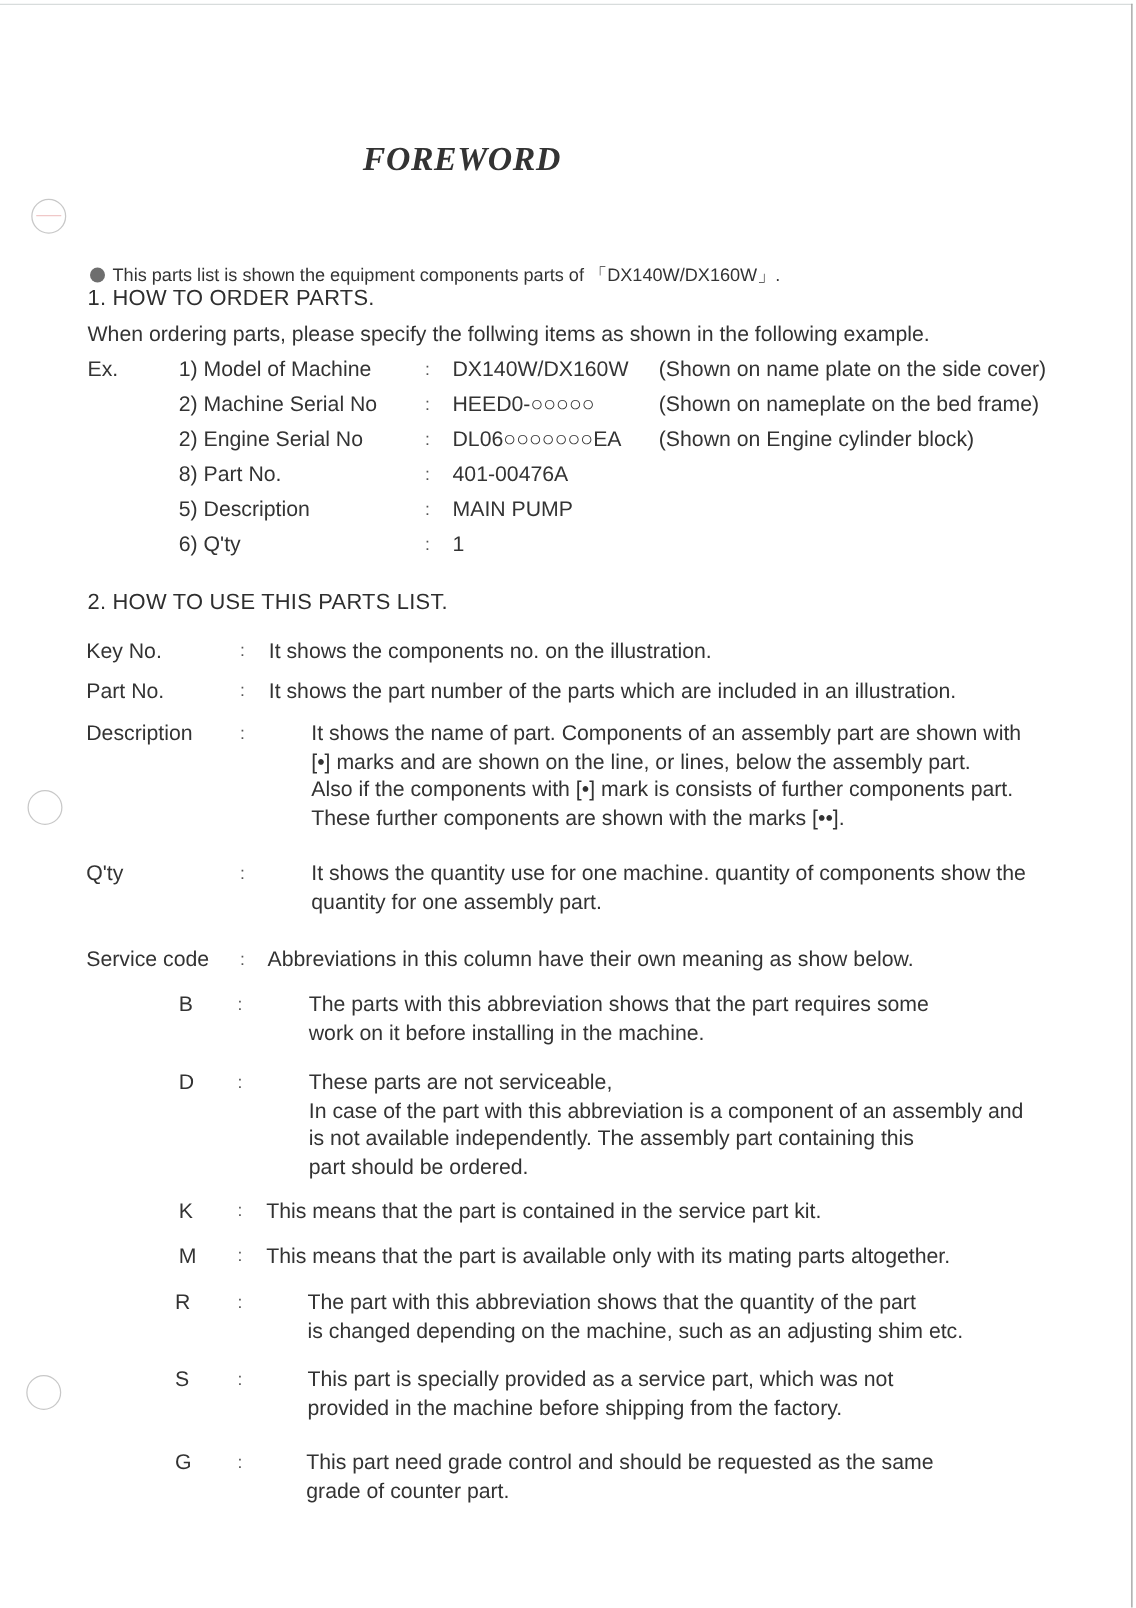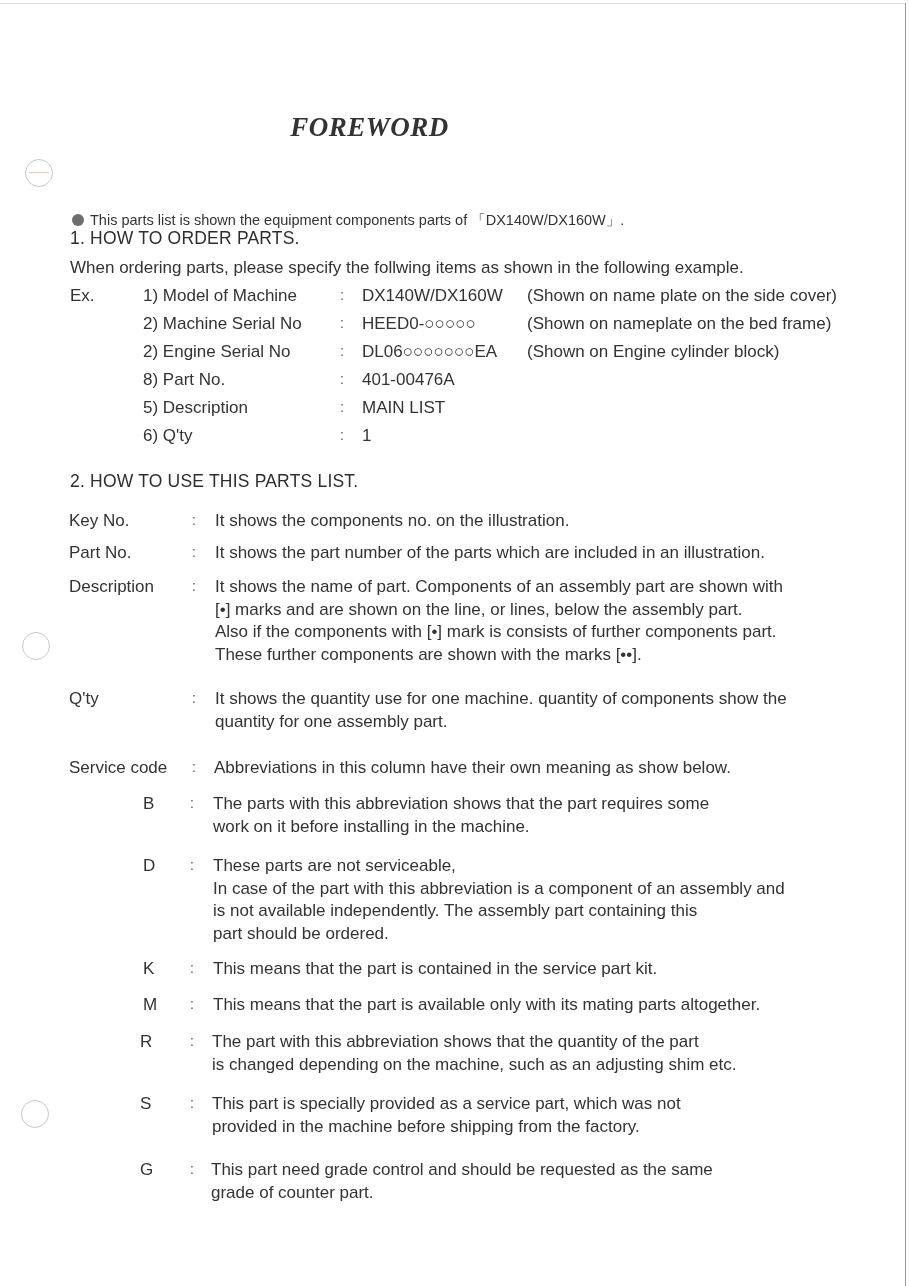--- a/index.html
+++ b/index.html
@@ -19,21 +19,21 @@
   .title {
     position: absolute; left: 0; width: 739px; top: 112px; text-align: center;
     font-family: Liberation Serif, serif;
     font-style: italic; font-weight: bold; font-size: 27px; color: #333; letter-spacing: 0.5px;
   }
   .intro { position: absolute; left: 72px; top: 191px; font-size: 14.5px; color: #333; margin-top: 20px; }
   .bullet { display: inline-block; width: 12px; height: 12px; border-radius: 50%; background: #6e6e6e; vertical-align: -1px; margin-right: 6px; }
   .h-section { position: absolute; left: 70px; font-size: 17.5px; color: #2e2e2e; letter-spacing: 0.2px; }
   .txt { position: absolute; font-size: 17px; color: #333; white-space: nowrap; line-height: 22.5px; }
   .colon { position: absolute; font-size: 14px; color: #555; }
-  .ml { white-space: pre-line; }
+  .ml { white-space: pre-line; margin-left: 34px; }
 </style>
 </head>
 <body>
 
 <div class="page-border-top"></div>
 <div class="page-border-right"></div>
 <div class="hole h1"></div>
 <div class="hole h2"></div>
 <div class="hole h3"></div>
 
@@ -62,21 +62,21 @@
   <div class="colon" style="left:340px; top:343px">:</div>
   <div class="txt" style="left:362px; top:341px">DL06○○○○○○○EA</div>
   <div class="txt" style="left:527px; top:341px">(Shown on Engine cylinder block)</div>
 
   <div class="txt" style="left:143px; top:369px">8) Part No.</div>
   <div class="colon" style="left:340px; top:371px">:</div>
   <div class="txt" style="left:362px; top:369px">401-00476A</div>
 
   <div class="txt" style="left:143px; top:397px">5) Description</div>
   <div class="colon" style="left:340px; top:399px">:</div>
-  <div class="txt" style="left:362px; top:397px">MAIN LIST</div>
+  <div class="txt" style="left:362px; top:397px">MAIN PUMP</div>
 
   <div class="txt" style="left:143px; top:425px">6) Q'ty</div>
   <div class="colon" style="left:340px; top:427px">:</div>
   <div class="txt" style="left:362px; top:425px">1</div>
 </div>
 
 <div class="h-section" style="top:471px">2. HOW TO USE THIS PARTS LIST.</div>
 
 <div>
   <div class="txt" style="left:69px; top:510px">Key No.</div>

